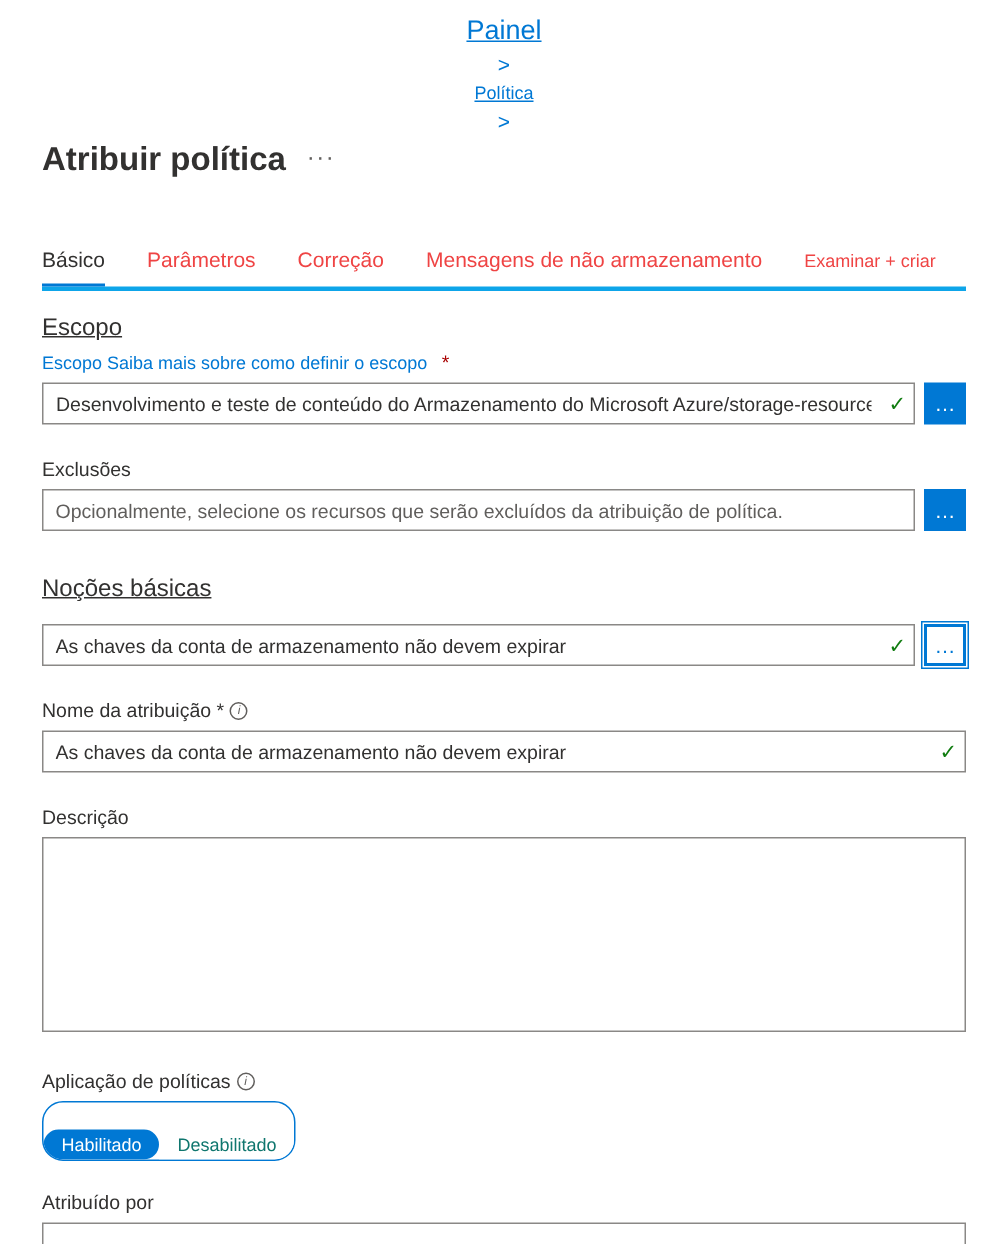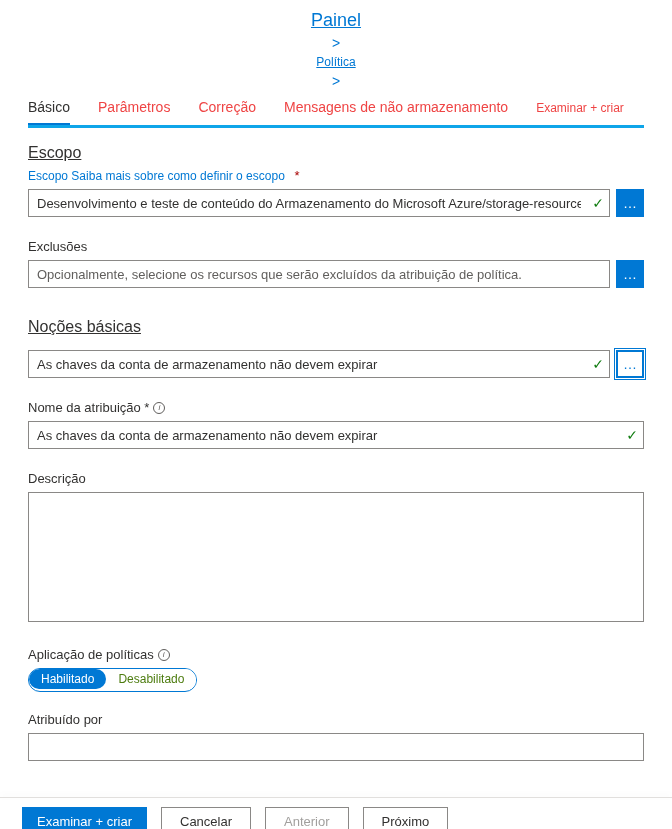--- a/index.html
+++ b/index.html
@@ -58,25 +58,25 @@
   .info-icon {
     width: 12px; height: 12px; border-radius: 50%; border: 1px solid #605e5c;
     display: inline-flex; align-items: center; justify-content: center;
     font-size: 8px; color: #605e5c; font-style: italic; cursor: help;
   }
   .textarea-field {
     width: 100%; height: 130px; border: 1px solid #8a8886;
     padding: 6px 8px; font-size: 13px; resize: none; font-family: inherit;
   }
   .toggle-group {
-    display: flex; align-items: flex-start; border: 1px solid #0078d4;
-    border-radius: 14px; overflow: hidden; width: fit-content; height: 24px;
+    display: flex; align-items: flex-end; border: 1px solid #0078d4;
+    border-radius: 14px; overflow: hidden; width: fit-content; height: 40px;
   }
   .toggle-opt {
-    padding: 3px 12px; font-size: 12px; cursor: pointer; background: #fff; color: #4d7c0f;
+    padding: 3px 12px; font-size: 12px; cursor: pointer; background: #fff; color: #0f766e;
   }
   .toggle-opt.active { background: #0078d4; color: #fff; border-radius: 12px; }
   .footer {
     position: relative; margin-top: 36px; padding: 10px 22px;
     display: flex; gap: 14px; align-items: center;
   }
   .footer::before {
     content: ""; position: absolute; top: 0; left: 0; right: 0; height: 1px;
     background: #e1dfdd;
     box-shadow: 0 -2px 6px rgba(0,0,0,0.08);
@@ -95,20 +95,24 @@
 
 <div class="content">
 
   <div class="breadcrumb">
     <a href="#" class="home">Painel</a>
     <span class="sep">&gt;</span>
     <a href="#" class="crumb">Política</a>
     <span class="sep">&gt;</span>
   </div>
 
+  <div class="title-row">
+    <h1 class="page-title">Atribuir política</h1>
+    <span class="more-icon">···</span>
+  </div>
 
   <div class="tabs">
     <div class="tab active">Básico</div>
     <div class="tab">Parâmetros</div>
     <div class="tab">Correção</div>
     <div class="tab">Mensagens de não armazenamento</div>
     <div class="tab small">Examinar + criar</div>
   </div>
 
   <div class="section">

